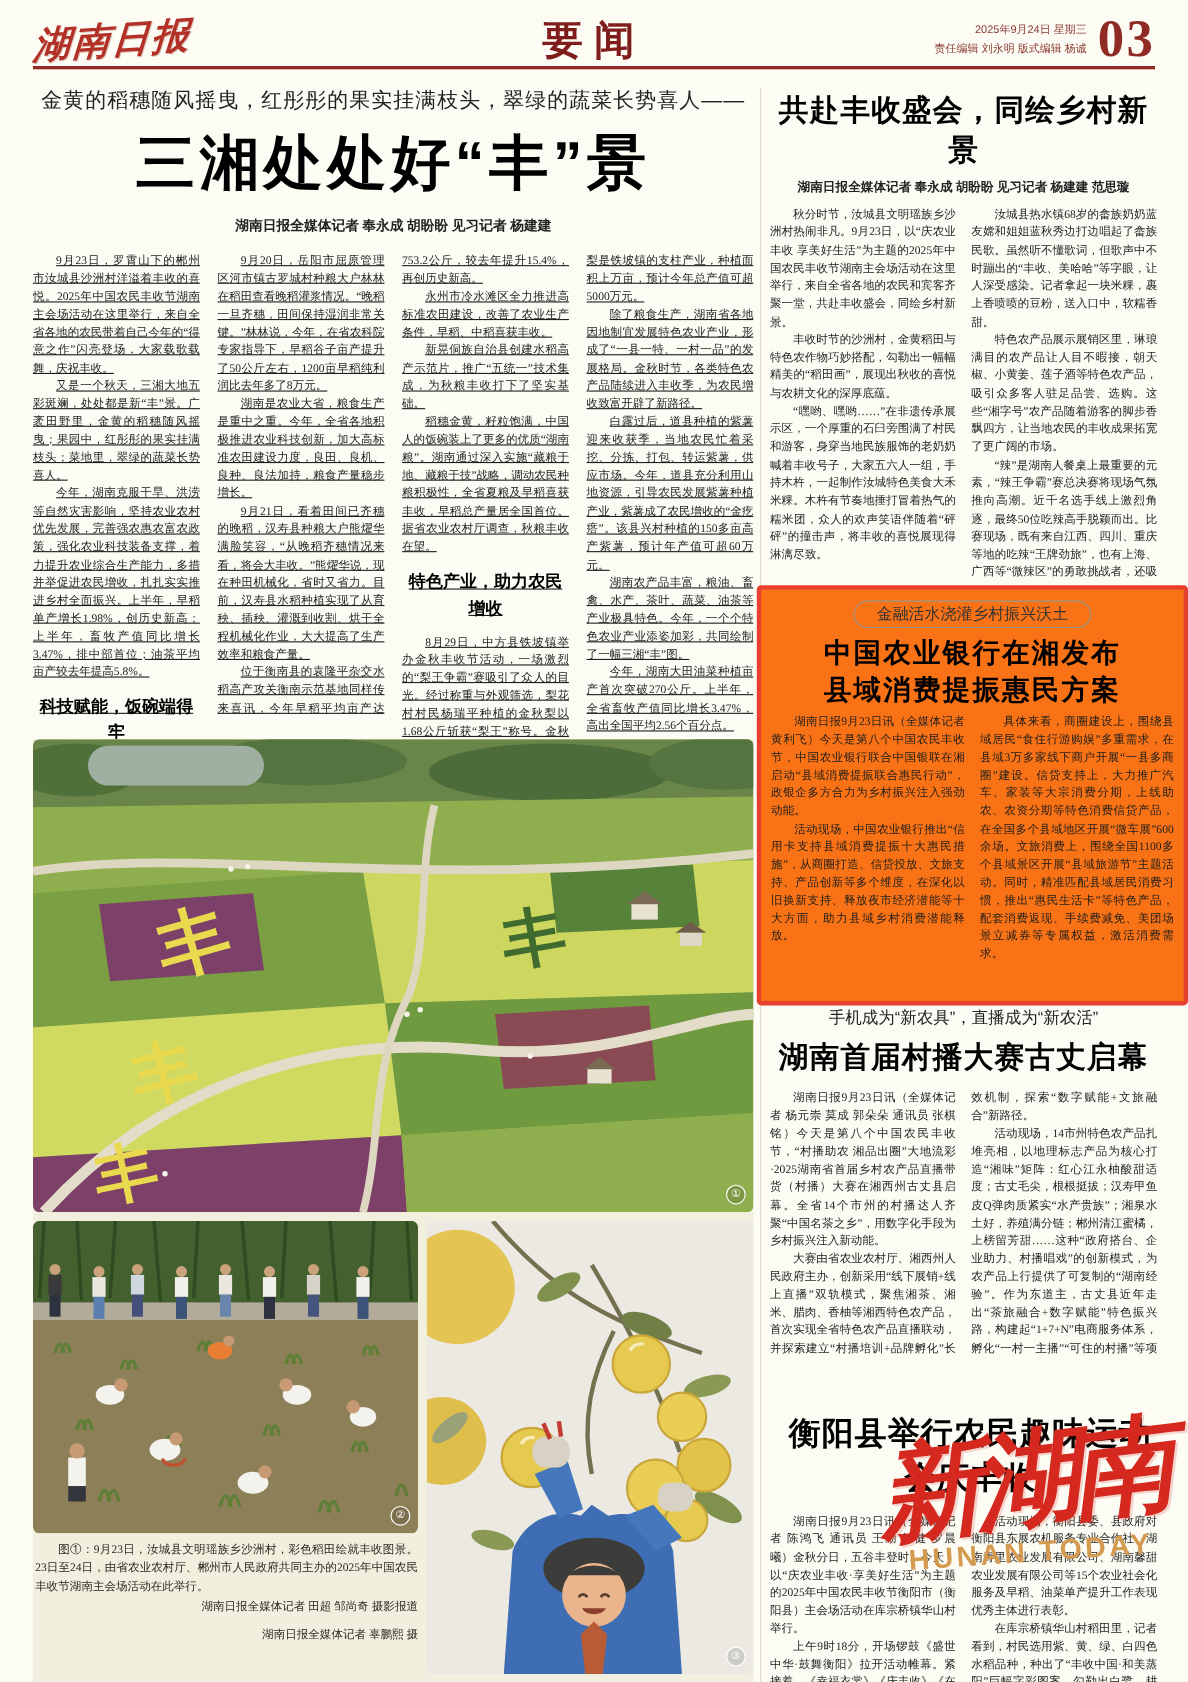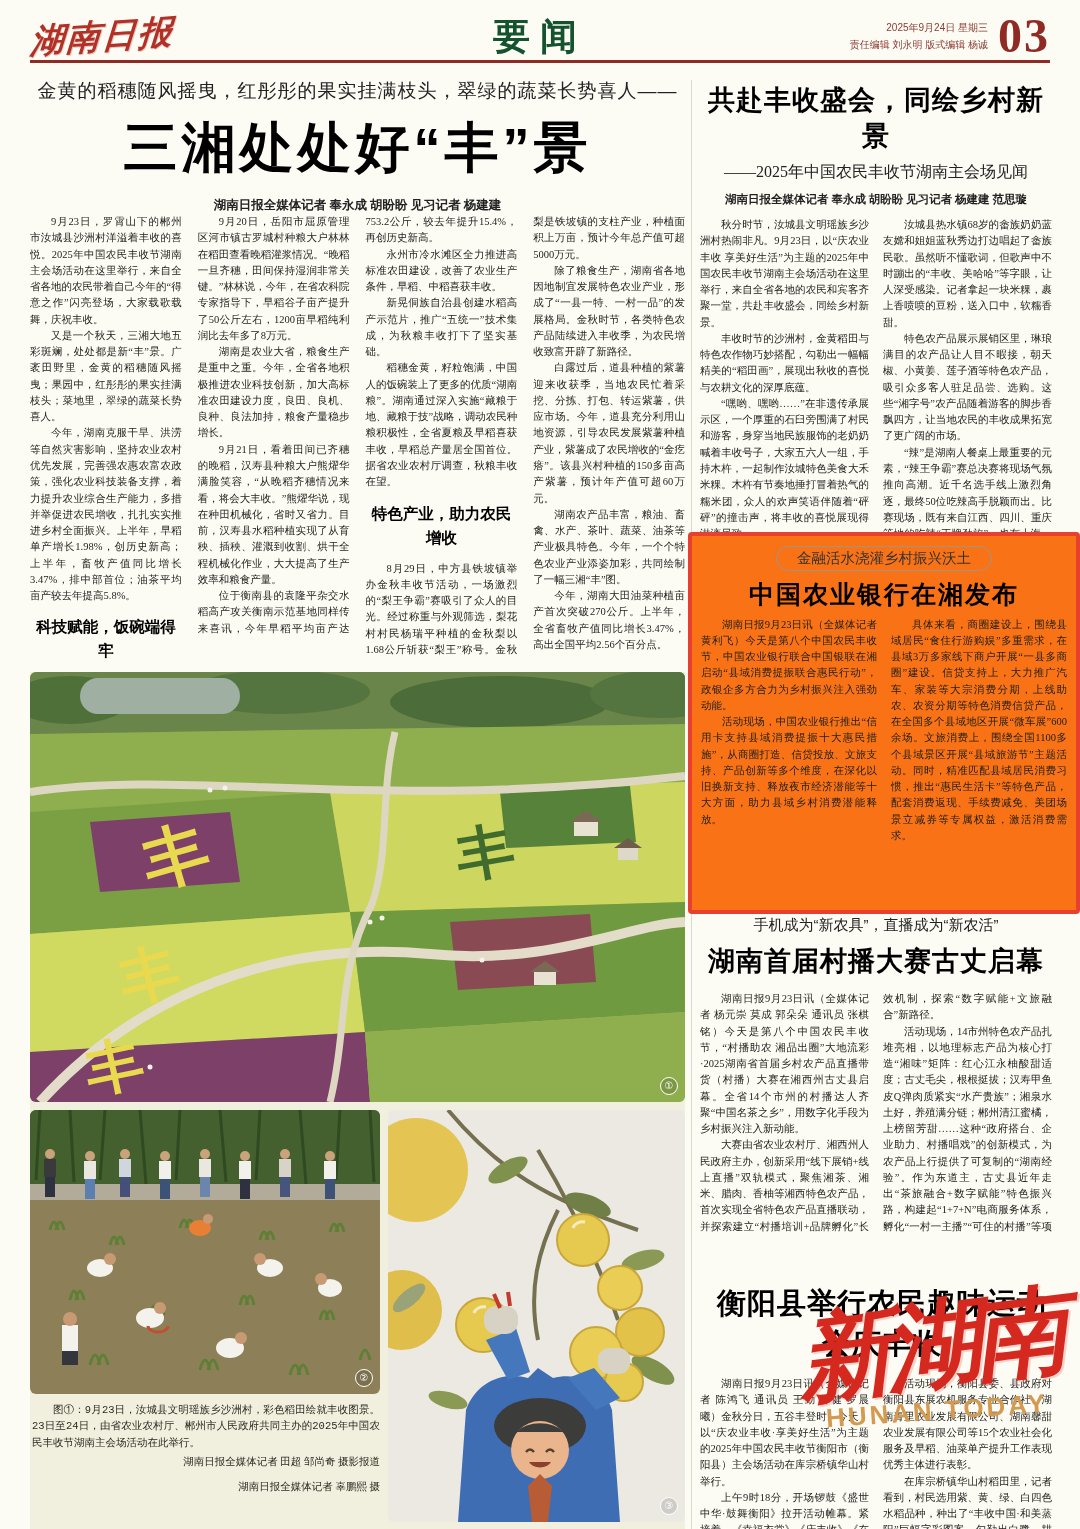--- a/index.html
+++ b/index.html
@@ -5,52 +5,52 @@
   html,body{margin:0;padding:0;background:#e8e6de;}
   .page{position:relative;width:1080px;height:1529px;margin:0 auto;background:#fcfbf4;
         font-family:"Liberation Serif","DejaVu Serif",serif;color:#1d1d1b;overflow:hidden;}
   
   .masthead{position:absolute;left:30px;top:8px;width:1020px;height:50px;}
   .brand{position:absolute;left:0;top:6px;font-size:34px;font-weight:900;font-style:italic;
          color:#b23026;transform:rotate(-4deg) skewX(-8deg);letter-spacing:2px;
          text-shadow:1px 1px 0 rgba(140,30,20,.25);}
   .section-name{position:absolute;left:50%;top:4px;transform:translateX(-50%);
          font-family:Liberation Serif, serif;
-         font-size:37px;font-weight:900;letter-spacing:10px;color:#14532d;}
+         font-size:37px;font-weight:900;letter-spacing:10px;color:#7f1d1d;}
   .head-right{position:absolute;right:0;top:6px;display:flex;align-items:center;gap:10px;}
   .head-meta{text-align:right;color:#8a3b33;font-size:10px;line-height:1.7;
          font-family:"Liberation Sans","DejaVu Sans",sans-serif;}
   .page-num{font-size:48px;line-height:.9;font-weight:700;color:#8f2a24;letter-spacing:2px;}
   .head-rule{position:absolute;left:30px;top:60px;width:1020px;height:3px;background:#8f2a24;}
   .v-divider{position:absolute;left:691px;top:80px;height:1449px;width:1px;background:#dcd9cb;}
   
   .lead{position:absolute;left:30px;top:78px;width:655px;}
   .lead-kicker{text-align:center;font-family:"Liberation Sans","DejaVu Sans",sans-serif;
          font-size:19px;color:#222;letter-spacing:1px;}
   .lead-title{text-align:center;font-family:"Liberation Sans","DejaVu Sans",sans-serif;
          font-size:54px;font-weight:900;letter-spacing:4px;margin-top:8px;color:#000;}
   .lead-byline{text-align:center;font-size:12.5px;font-weight:700;margin-top:12px;color:#222;}
-  .lead-body{margin-top:0;height:452px;overflow:hidden;
-         column-count:4;column-gap:16px;font-size:10.5px;line-height:1.55;text-align:justify;}
+  .lead-body{margin-top:16px;height:452px;overflow:hidden;
+         column-count:4;column-gap:16px;font-size:10.5px;line-height:1.55;text-align:justify;text-decoration:underline;}
   .lead-body p,.rt-body p{margin:0;text-indent:2em;}
   .col-subhead{font-family:"Liberation Sans","DejaVu Sans",sans-serif;font-size:15.5px;
          font-weight:900;text-align:center;margin:11px 0;text-indent:0;color:#000;}
   
   .collage{position:absolute;left:30px;top:672px;width:655px;height:857px;background:#f1f0de;}
   .photo{position:absolute;overflow:hidden;border-radius:6px;}
   .photo svg{display:block;width:100%;height:100%;}
   .photo-air{left:0;top:0;width:655px;height:430px;}
   .photo-fish{left:0;top:438px;width:350px;height:284px;}
   .photo-fruit{left:358px;top:438px;width:297px;height:412px;}
   .badge{position:absolute;right:7px;bottom:7px;width:16px;height:16px;border:1px solid #fff;
          border-radius:50%;color:#fff;font-size:10px;line-height:16px;text-align:center;
          font-family:"Liberation Sans","DejaVu Sans",sans-serif;background:rgba(0,0,0,.12);}
   .captions{position:absolute;left:2px;top:730px;width:348px;font-size:10.5px;line-height:1.55;
          color:#2a2a22;}
-  .captions p{margin:0 0 3px;text-indent:2em;text-align:justify;font-family:Liberation Mono, monospace;}
+  .captions p{margin:0 0 3px;text-indent:2em;text-align:justify;}
   .credit{text-align:right;margin:0 0 9px;}
   
   .right-col{position:absolute;left:700px;top:80px;width:352px;height:1449px;}
   .rt-title{text-align:center;font-weight:900;font-size:27px;letter-spacing:1px;color:#000;}
   .rt-subtitle{text-align:center;font-size:16px;margin-top:8px;color:#222;}
   .rt-byline{text-align:center;font-size:11.5px;font-weight:700;margin-top:9px;color:#222;}
   .rt-body{margin-top:10px;overflow:hidden;column-count:2;column-gap:14px;
          font-size:10.5px;line-height:1.55;text-align:justify;}
   .blockA{position:absolute;left:0;top:2px;width:352px;}
   .blockA .rt-body{height:344px;}
@@ -334,38 +334,38 @@
       <div class="credit">湖南日报全媒体记者 田超 邹尚奇 摄影报道</div>
       <div class="credit">湖南日报全媒体记者 辜鹏熙 摄</div>
 
     </div>
   </div>
 
   <div class="right-col">
 
     <div class="blockA">
       <div class="rt-title">共赴丰收盛会，同绘乡村新景</div>
-      <div class="rt-subtitle">——2025年中国农民丰收节湖南主会场见闻</div>
       <div class="rt-byline">湖南日报全媒体记者 奉永成 胡盼盼 见习记者 杨建建 范思璇</div>
       <div class="rt-body">
           <p>秋分时节，汝城县文明瑶族乡沙洲村热闹非凡。9月23日，以“庆农业丰收 享美好生活”为主题的2025年中国农民丰收节湖南主会场活动在这里举行，来自全省各地的农民和宾客齐聚一堂，共赴丰收盛会，同绘乡村新景。</p>
           <p>丰收时节的沙洲村，金黄稻田与特色农作物巧妙搭配，勾勒出一幅幅精美的“稻田画”，展现出秋收的喜悦与农耕文化的深厚底蕴。</p>
           <p>“嘿哟、嘿哟……”在非遗传承展示区，一个厚重的石臼旁围满了村民和游客，身穿当地民族服饰的老奶奶喊着丰收号子，大家五六人一组，手持木杵，一起制作汝城特色美食大禾米粿。木杵有节奏地捶打冒着热气的糯米团，众人的欢声笑语伴随着“砰砰”的撞击声，将丰收的喜悦展现得淋漓尽致。</p>
           <p>汝城县热水镇68岁的畲族奶奶蓝友嫦和姐姐蓝秋秀边打边唱起了畲族民歌。虽然听不懂歌词，但歌声中不时蹦出的“丰收、美哈哈”等字眼，让人深受感染。记者拿起一块米粿，裹上香喷喷的豆粉，送入口中，软糯香甜。</p>
           <p>特色农产品展示展销区里，琳琅满目的农产品让人目不暇接，朝天椒、小黄姜、莲子酒等特色农产品，吸引众多客人驻足品尝、选购。这些“湘字号”农产品随着游客的脚步香飘四方，让当地农民的丰收成果拓宽了更广阔的市场。</p>
           <p>“辣”是湖南人餐桌上最重要的元素，“辣王争霸”赛总决赛将现场气氛推向高潮。近千名选手线上激烈角逐，最终50位吃辣高手脱颖而出。比赛现场，既有来自江西、四川、重庆等地的吃辣“王牌劲旅”，也有上海、广西等“微辣区”的勇敢挑战者，还吸引了不少国际友人前来参赛。经过多轮角逐，来自安徽阜阳的刘金良战胜其他选手，成为大赛的“辣王”。</p>
         </div>
     </div>
 
     <div class="redbox">
       <div class="redbox-kicker-wrap">
         <span class="redbox-kicker">金融活水浇灌乡村振兴沃土</span>
       </div>
       <div class="redbox-title">
         <div>中国农业银行在湘发布</div>
+        <div>县域消费提振惠民方案</div>
       </div>
       <div class="rt-body">
           <p>湖南日报9月23日讯（全媒体记者 黄利飞）今天是第八个中国农民丰收节，中国农业银行联合中国银联在湘启动“县域消费提振联合惠民行动”，政银企多方合力为乡村振兴注入强劲动能。</p>
           <p>活动现场，中国农业银行推出“信用卡支持县域消费提振十大惠民措施”，从商圈打造、信贷投放、文旅支持、产品创新等多个维度，在深化以旧换新支持、释放夜市经济潜能等十大方面，助力县域乡村消费潜能释放。</p>
           <p>具体来看，商圈建设上，围绕县域居民“食住行游购娱”多重需求，在县域3万多家线下商户开展“一县多商圈”建设。信贷支持上，大力推广汽车、家装等大宗消费分期，上线助农、农资分期等特色消费信贷产品，在全国多个县域地区开展“微车展”600余场。文旅消费上，围绕全国1100多个县域景区开展“县域旅游节”主题活动。同时，精准匹配县域居民消费习惯，推出“惠民生活卡”等特色产品，配套消费返现、手续费减免、美团场景立减券等专属权益，激活消费需求。</p>
         </div>
     </div>
 
     <div class="blockB">
       <div class="rt-kicker">手机成为“新农具”，直播成为“新农活”</div>

